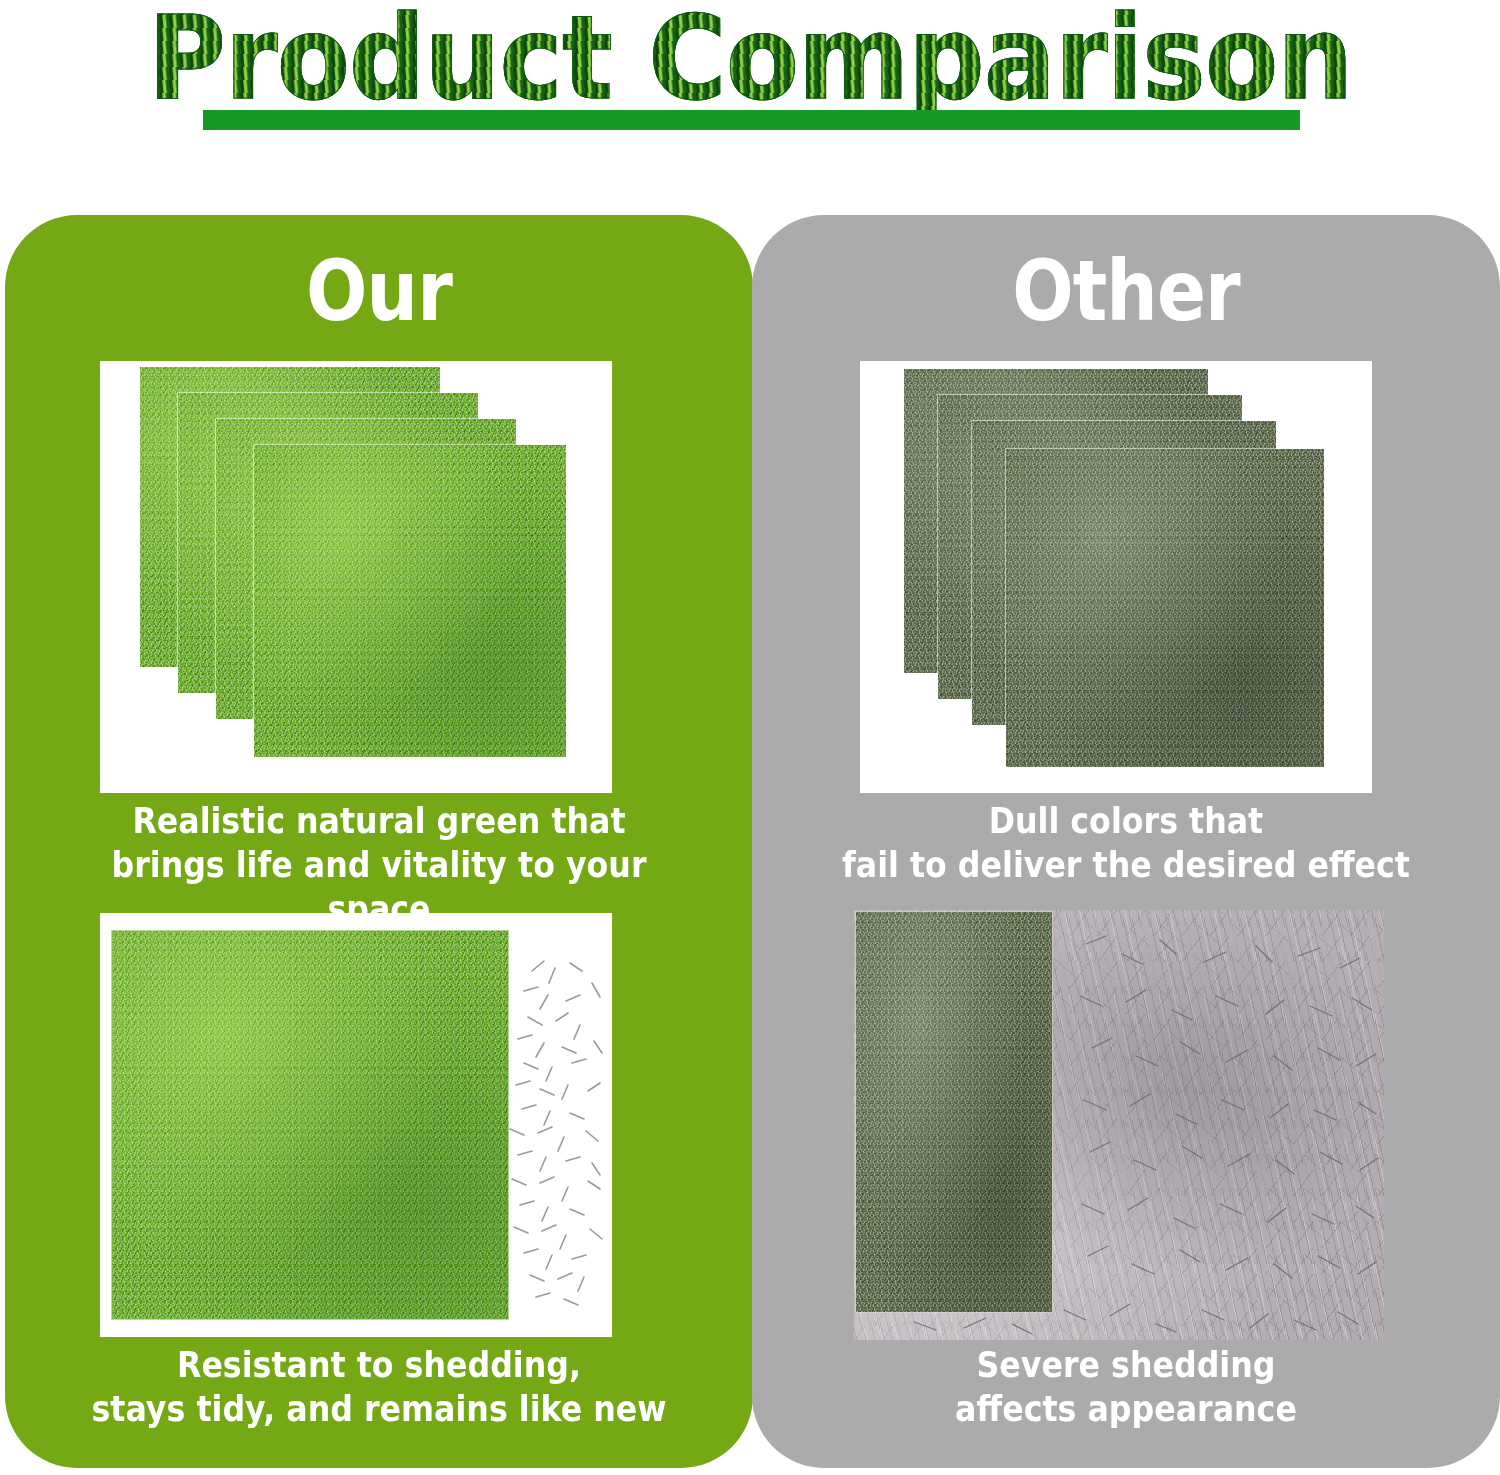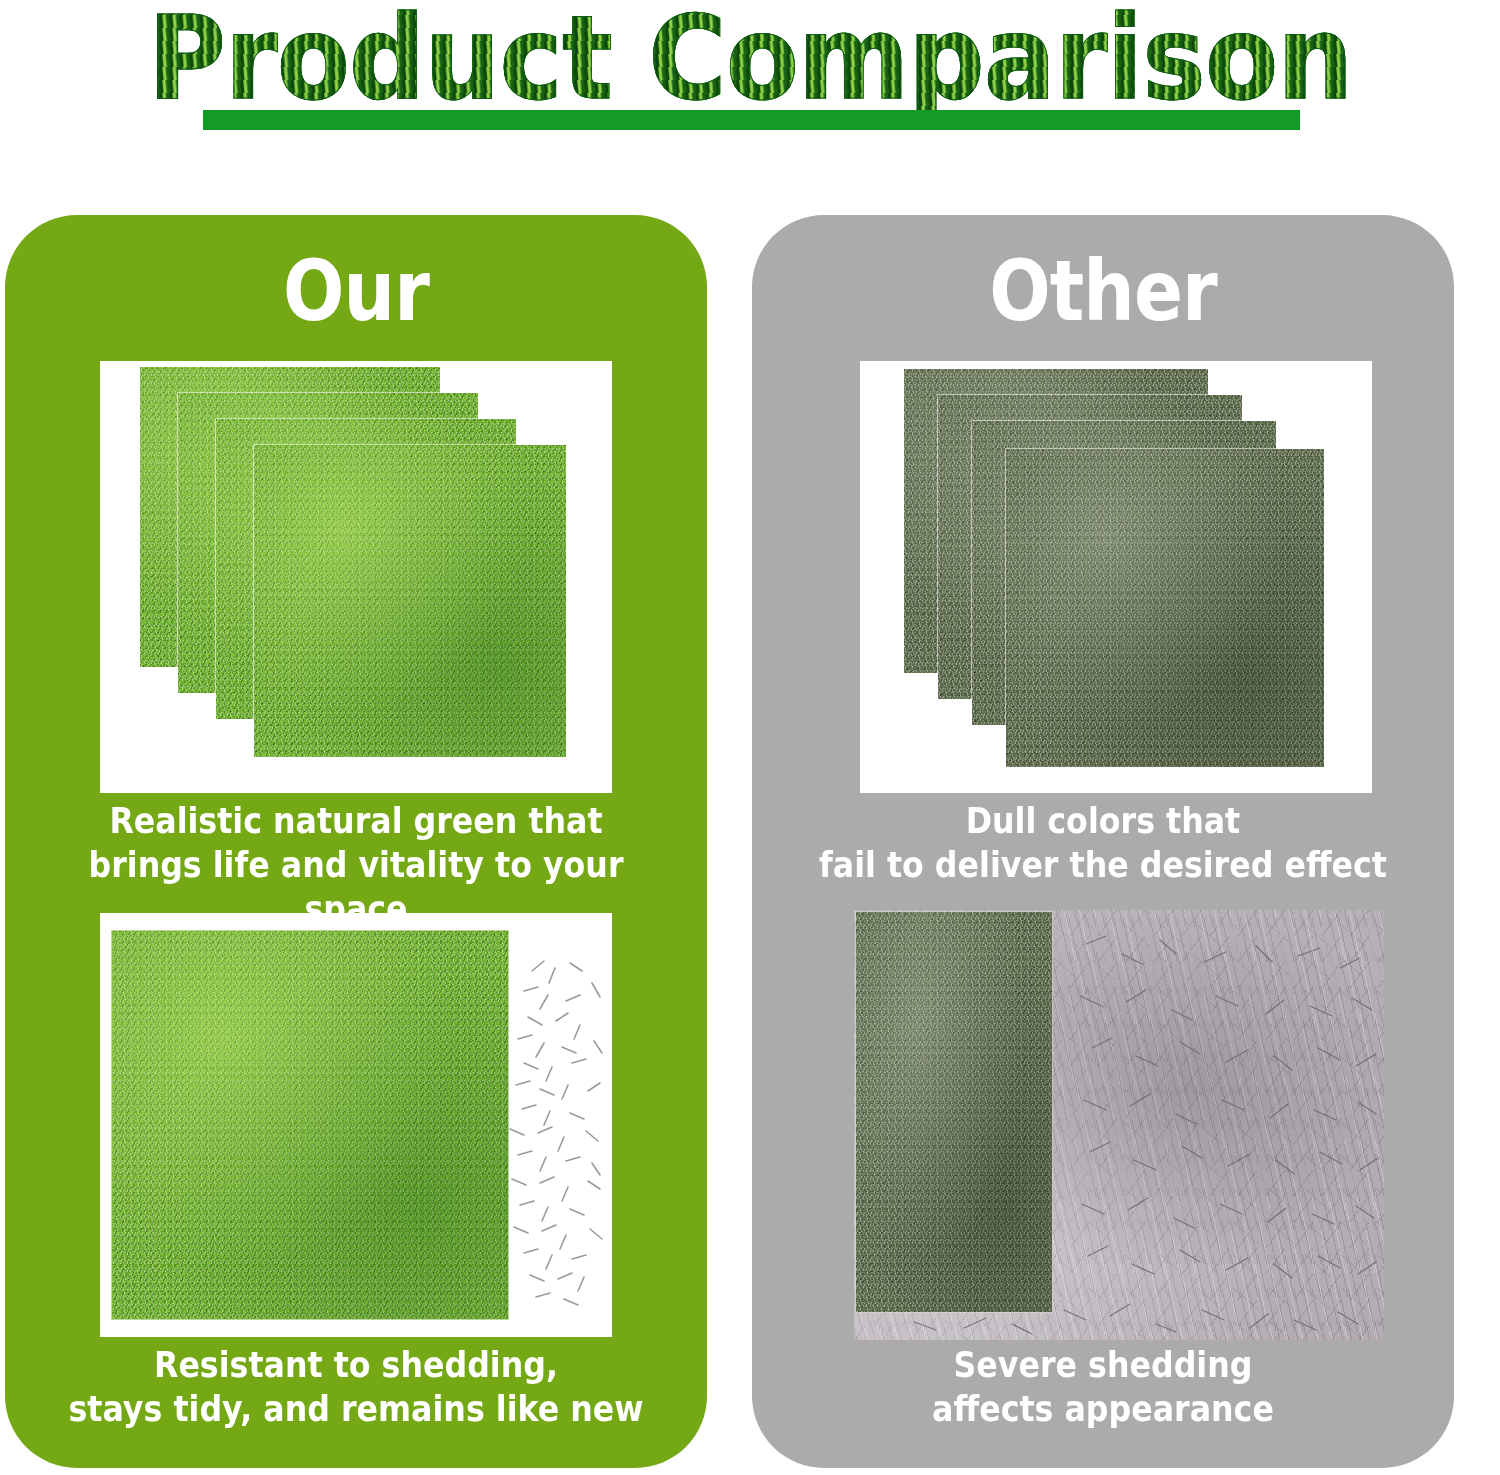--- a/index.html
+++ b/index.html
@@ -33,21 +33,21 @@
     background-size:11px 13px, 9px 15px, 100% 100%;
     -webkit-background-clip:text;
     background-clip:text;
     -webkit-text-fill-color:transparent;
   }
   #title-underline{
     position:absolute;left:203px;top:110px;width:1097px;height:20px;
   }
 
   
-  .panel{position:absolute;top:215px;height:1253px;border-radius:72px;}
+  .panel{position:absolute;top:215px;height:1253px;border-radius:72px;padding-left:46px;}
   #panel-our{left:5px;width:702px;}
   #panel-other{left:752px;width:702px;}
 
   .panel-heading{
     position:absolute;left:0;width:100%;top:28px;
     text-align:center;color:#ffffff;
     font-size:84px;font-weight:bold;line-height:96px;
     font-family:"DejaVu Sans","Liberation Sans",sans-serif;
     transform:scaleX(0.86);
     letter-spacing:-1px;

